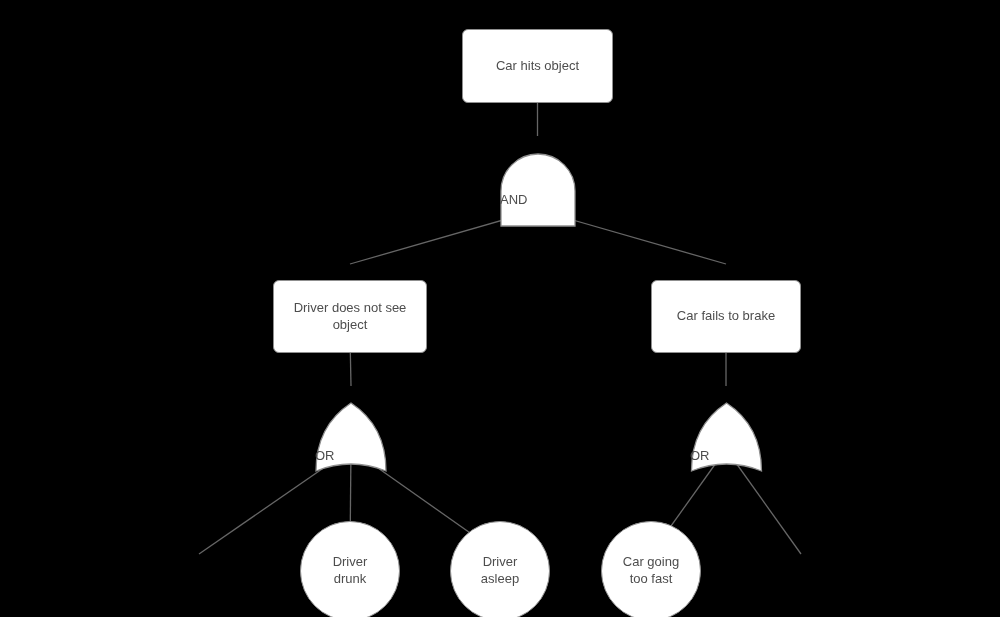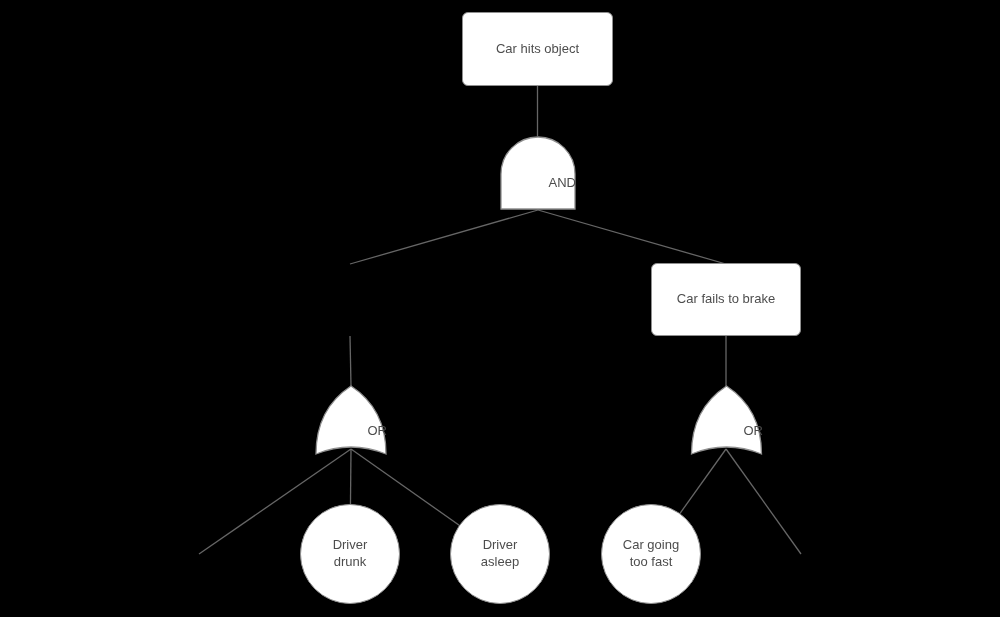--- a/index.html
+++ b/index.html
@@ -25,20 +25,21 @@
   .node {
     position: absolute;
     box-sizing: border-box;
     display: flex;
     align-items: center;
     justify-content: center;
     text-align: center;
     color: var(--text, #4d4d4d);
     font-size: 13px;
     line-height: 1.3;
+    margin-top: 17px;
   }
   .node .lbl {
     white-space: pre-line;
   }
   .rect-node {
     background: var(--fill, #ffffff);
     border: 1px solid var(--stroke, #8f8f8f);
     border-radius: 6px;
     padding: 0 8px;
   }
@@ -56,32 +57,32 @@
   .gate-node svg {
     position: absolute;
     left: 0;
     top: 0;
     display: block;
   }
   .gate-node .lbl {
     position: absolute;
     left: 0;
     width: 100%;
-    text-align: right;
+    text-align: left;
     transform: translateY(-50%);
   }
   
   #top-event   { left: 462px; top: 12px;  width: 151px; height: 74px; }
   #and-gate    { left: 500px; top: 136px; width: 76px;  height: 74px; }
   #and-gate .lbl { top: 47px; }
   #int-left    { left: 273px; top: 263px; width: 154px; height: 73px; }
   #int-right   { left: 651px; top: 263px; width: 150px; height: 73px; }
   #or-left     { left: 315px; top: 385px; width: 72px;  height: 70px; }
   #or-right    { left: 690px; top: 385px; width: 73px;  height: 70px; }
-  .or-lbl      { top: 46px; }
+  .or-lbl      { top: 54px; }
   #basic-0 { left: 149px; top: 504px; }
   #basic-1 { left: 300px; top: 504px; }
   #basic-2 { left: 450px; top: 504px; }
   #basic-3 { left: 601px; top: 504px; }
   #basic-4 { left: 751px; top: 504px; }
   .edge {
     stroke: var(--edge, #666666);
     stroke-width: 1.3;
     fill: none;
   }
@@ -113,20 +114,24 @@
     <span class="lbl">Car hits object</span>
   </div>
 
   <div id="and-gate" class="node gate-node">
     <svg width="76" height="74" viewBox="0 0 76 74" xmlns="http://www.w3.org/2000/svg">
       <path class="gate-shape" d="M 1,73 L 1,38 A 37,37 0 0 1 75,38 L 75,73 Z"></path>
     </svg>
     <span class="lbl">AND</span>
   </div>
 
+  <div id="int-left" class="node rect-node">
+    <span class="lbl">Driver does not see
+object</span>
+  </div>
 
   <div id="int-right" class="node rect-node">
     <span class="lbl">Car fails to brake</span>
   </div>
 
   <div id="or-left" class="node gate-node">
     <svg width="72" height="70" viewBox="0 0 72 70" xmlns="http://www.w3.org/2000/svg">
       <path class="gate-shape" d="M 1,69 Q 1,24 36,1 Q 71,24 71,69 Q 36,55 1,69 Z"></path>
     </svg>
     <span class="lbl or-lbl">OR</span>

